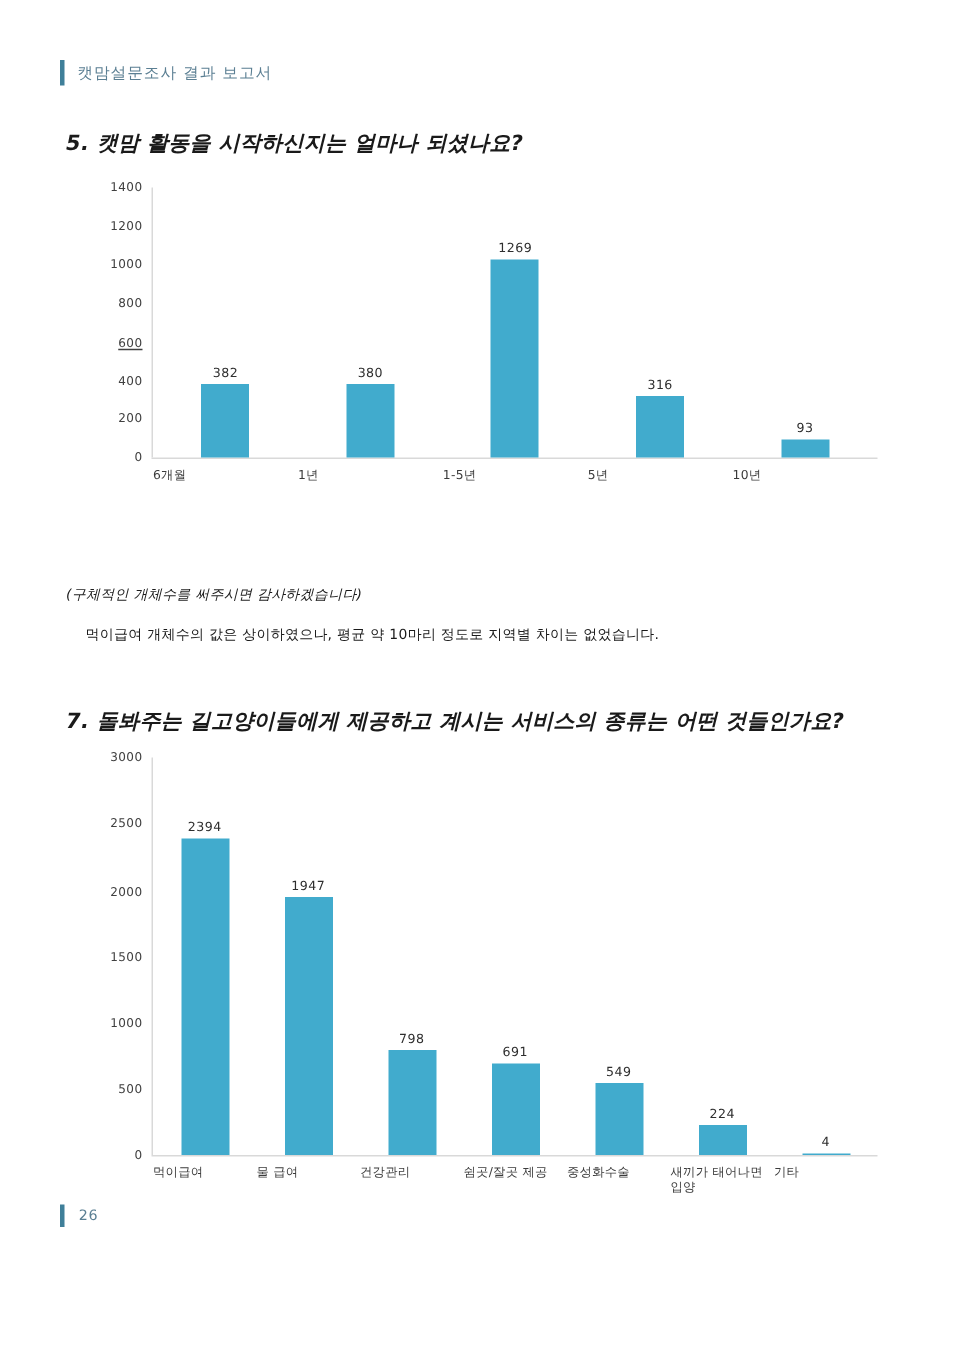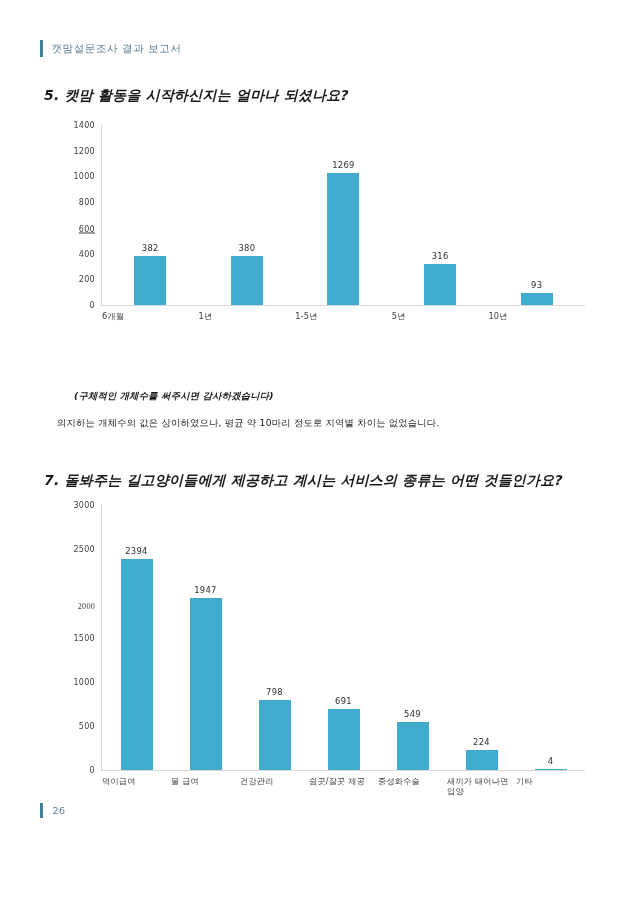--- a/index.html
+++ b/index.html
@@ -47,26 +47,25 @@
     font-size: 14px;
     font-weight: bold;
     font-style: italic;
     letter-spacing: 0.2px;
     color: #1a1a1a;
     white-space: nowrap;
   }
   .subnote {
     position: absolute;
     font-size: 9.3px;
-    font-weight: bold;
+    font-weight: normal;
     font-style: italic;
     letter-spacing: 0.2px;
     color: #1a1a1a;
     white-space: nowrap;
-    margin-left: 30px;
   }
   .answer {
     position: absolute;
     font-size: 9.3px;
     letter-spacing: 0.2px;
     color: #1a1a1a;
     white-space: nowrap;
   }
 
   
@@ -217,32 +216,32 @@
           <div class="x-slot">6개월</div>
           <div class="x-slot">1년</div>
           <div class="x-slot">1-5년</div>
           <div class="x-slot">5년</div>
           <div class="x-slot">10년</div>
         </div>
     </div>
   </div>
 
   <div class="subnote" style="left:44px; top:390px;">(구체적인 개체수를 써주시면 감사하겠습니다)</div>
-  <div class="answer" style="left:57px; top:417px;">의지하는 개체수의 값은 상이하였으나, 평균 약 10마리 정도로 지역별 차이는 없었습니다.</div>
+  <div class="answer" style="left:57px; top:417px;">먹이급여 개체수의 값은 상이하였으나, 평균 약 10마리 정도로 지역별 차이는 없었습니다.</div>
 
   <div class="question" style="left:44px; top:472px;">7. 돌봐주는 길고양이들에게 제공하고 계시는 서비스의 종류는 어떤 것들인가요?</div>
 
   <div class="chart" id="chart-2" style="left:55px; top:505px; width:530px; height:300px;">
     <div class="chart-inner">
       <div class="y-axis-labels">
           <div class="y-tick" style="top: 265px;">0</div>
           <div class="y-tick" style="top: 220.833px;">500</div>
           <div class="y-tick" style="top: 176.667px;">1000</div>
           <div class="y-tick" style="top: 132.5px;">1500</div>
-          <div class="y-tick" style="top: 101px; font-family: Liberation Serif, serif;">2000</div>
+          <div class="y-tick" style="top: 90px;">2000</div>
           <div class="y-tick" style="top: 44.1667px;">2500</div>
           <div class="y-tick" style="top: 0px;">3000</div>
         </div>
       <div class="axis-line-v" style="left:46px; height:265px;"></div>
       <div class="axis-line-h" style="left:46px; top:265px; width:484px;"></div>
       <div class="plot" style="left:47px; top:0px; width:483px; height:265px;">
           <div class="bar-slot">
             <div class="bar-value">2394</div>
             <div class="bar" style="height: 211.47px; background: rgb(65, 171, 205);"></div>
           </div>

